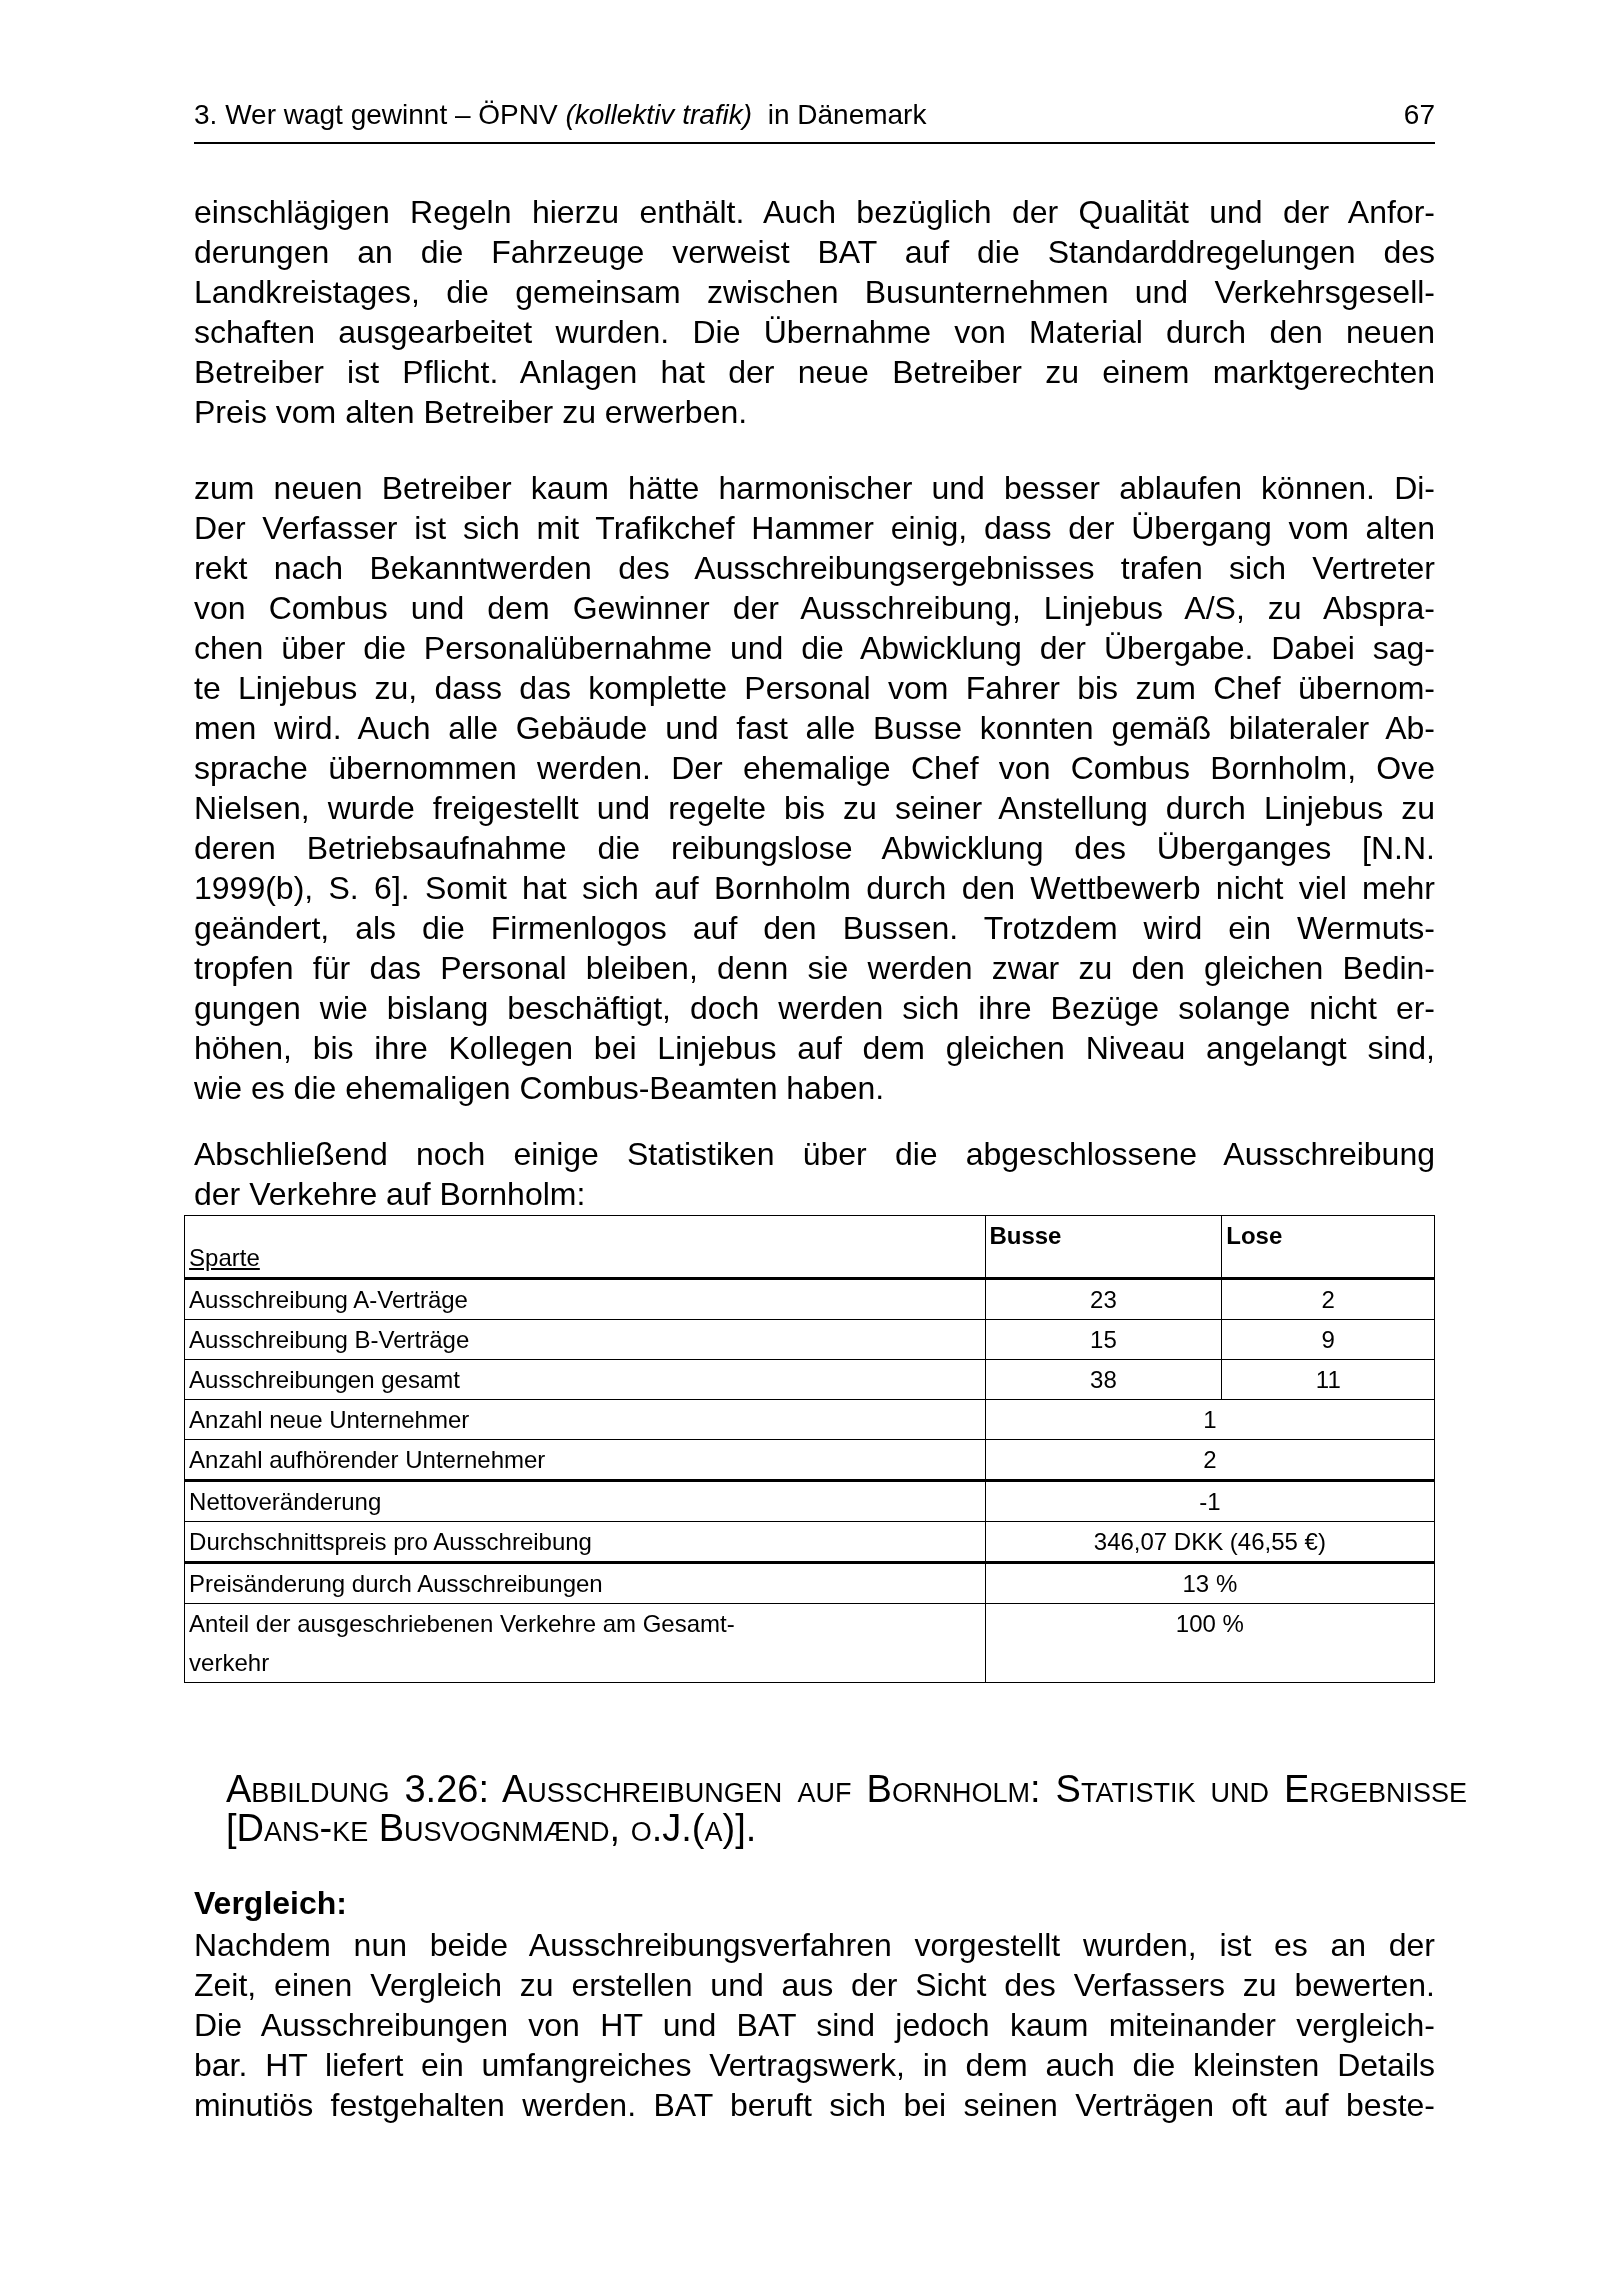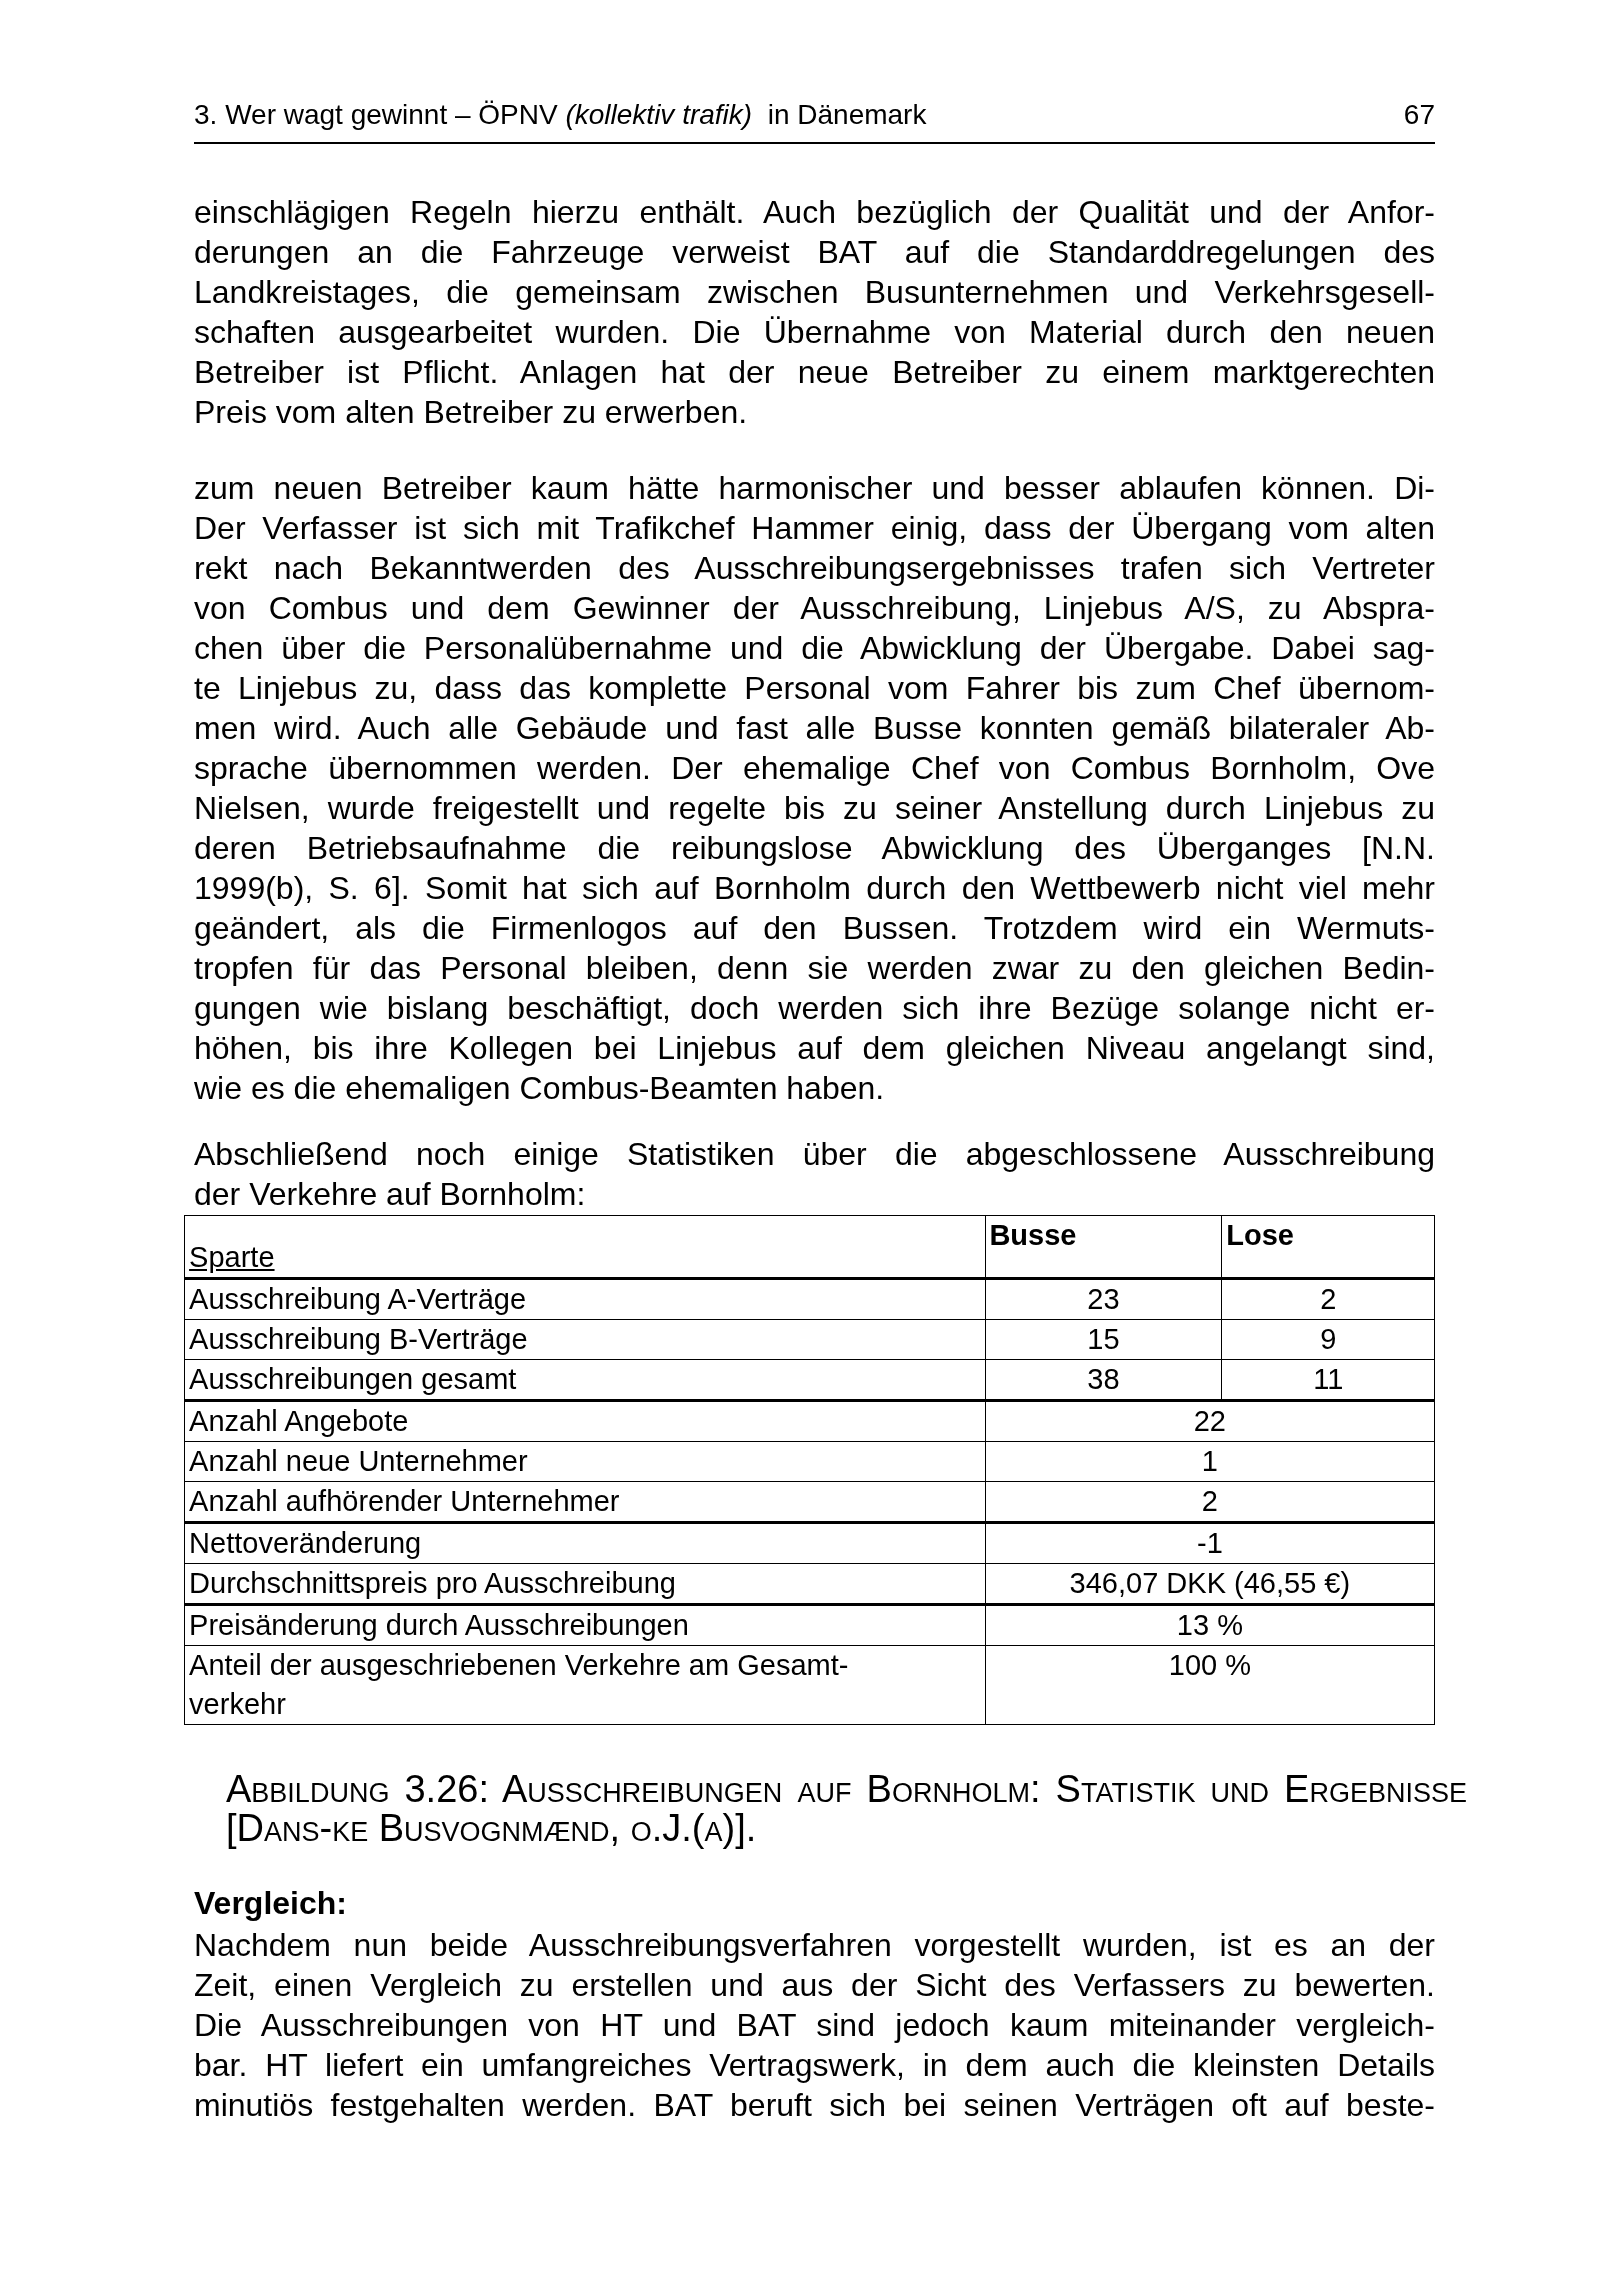--- a/index.html
+++ b/index.html
@@ -18,21 +18,21 @@
   .running-header .title i { font-style: italic; }
   .para {
     position: absolute; left: 0; width: 1241px;
     font-size: 32px; line-height: 40px; text-align: justify;
     hyphens: manual;
   }
   .para .line { display: block; text-align: justify; text-align-last: justify; white-space: nowrap; }
   .para .line.last { text-align-last: left; }
   table.stats {
     position: absolute; left: -9.8px; top: 1215px; width: 1251px;
-    border-collapse: collapse; font-size: 29px;
+    border-collapse: collapse; font-size: 24px;
   }
   table.stats td, table.stats th {
     border: 1.5px solid #000; padding: 0 3.9px; height: 39px; line-height: 39px;
     vertical-align: top;
   }
   table.stats th { font-weight: bold; text-align: left; height: 61px; }
   table.stats th.sparte { font-weight: normal; vertical-align: bottom; }
   table.stats th.sparte span { text-decoration: underline; }
   table.stats .thick-top td { border-top: 3.9px solid #000; margin-top: 12px; }
   table.stats td.num { text-align: center; }
@@ -115,24 +115,20 @@
     <tr>
       <td>Ausschreibung B-Verträge</td>
       <td class="num">15</td>
       <td class="num">9</td>
     </tr>
     <tr>
       <td>Ausschreibungen gesamt</td>
       <td class="num">38</td>
       <td class="num">11</td>
     </tr>
-    <tr class="thick-top">
-      <td>Anzahl Angebote</td>
-      <td class="num" colspan="2">22</td>
-    </tr>
     <tr>
       <td>Anzahl neue Unternehmer</td>
       <td class="num" colspan="2">1</td>
     </tr>
     <tr>
       <td>Anzahl aufhörender Unternehmer</td>
       <td class="num" colspan="2">2</td>
     </tr>
     <tr class="thick-top">
       <td>Nettoveränderung</td>

